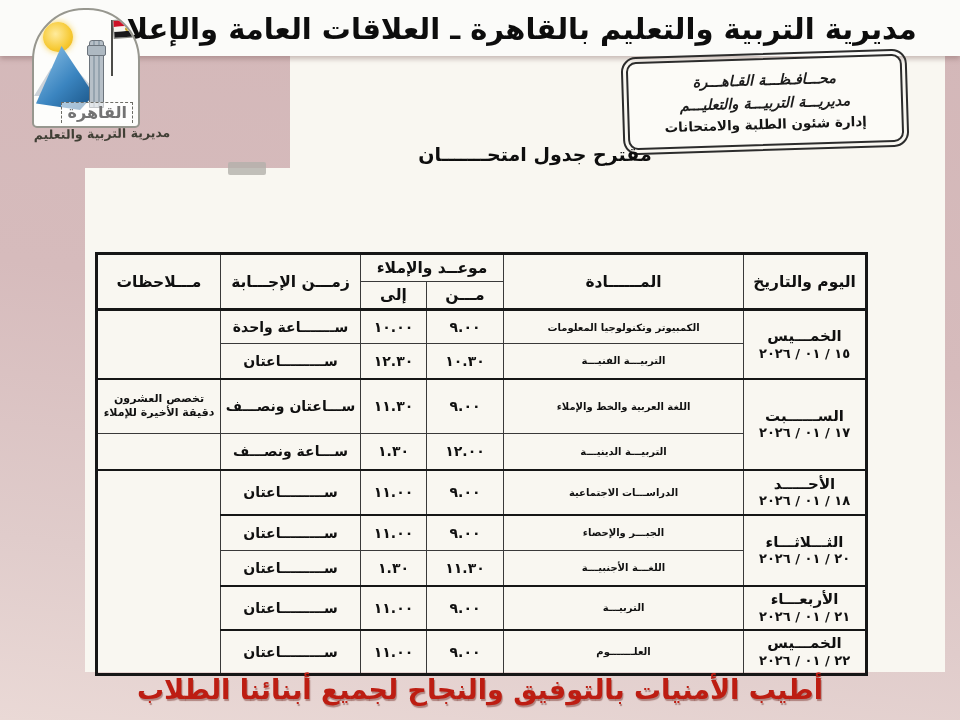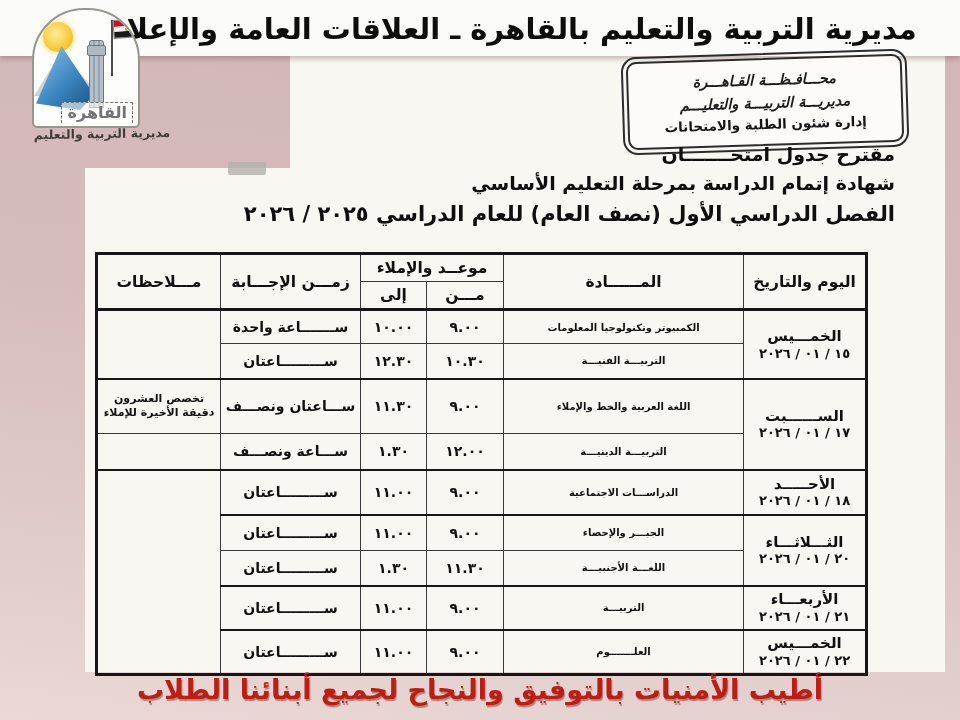--- a/index.html
+++ b/index.html
@@ -82,21 +82,21 @@
     position:absolute;left:627px;top:58px;width:276px;height:88px;
     background:#fcfbf7;border:2px solid #2c2c2c;border-radius:10px;
     outline:2px solid #2c2c2c;outline-offset:3px;
     transform:rotate(-1.8deg);
     display:flex;flex-direction:column;justify-content:center;
     text-align:center;padding:2px 8px;box-sizing:border-box;
   }
   .stamp .s1,.stamp .s2{font-size:14.5px;font-weight:bold;font-style:italic;color:#1c1c1c;line-height:1.55;}
   .stamp .s3{font-size:13.5px;font-weight:bold;color:#151515;line-height:1.55;}
   
-  .title-block{position:absolute;left:175px;top:140px;width:720px;color:#0e0e0e;}
+  .title-block{position:absolute;left:175px;top:140px;width:720px;text-align:center;color:#0e0e0e;}
   .title-block .t1{font-size:19px;font-weight:bold;line-height:29px;}
   .title-block .t2{font-size:19px;font-weight:bold;line-height:29px;}
   .title-block .t3{font-size:21px;font-weight:bold;line-height:32px;}
   
   table.extab{
     position:absolute;left:95px;top:252px;width:770px;
     border-collapse:collapse;table-layout:fixed;direction:rtl;
     background:transparent;
   }
   .extab td{
@@ -153,22 +153,20 @@
 </div>
 
 <div class="stamp">
   <div class="s1">محـــافـظـــة القـاهـــرة</div>
   <div class="s2">مديريـــة التربيـــة والتعليـــم</div>
   <div class="s3">إدارة شئون الطلبة والامتحانات</div>
 </div>
 
 <div class="title-block">
   <div class="t1">مقترح جدول امتحـــــــان</div>
-  <div class="t2">شهادة إتمام الدراسة بمرحلة التعليم الأساسي</div>
-  <div class="t3">الفصل الدراسي الأول (نصف العام) للعام الدراسي ٢٠٢٥ / ٢٠٢٦</div>
 </div>
 
 <table class="extab">
   <colgroup>
     <col style="width:123px">
       <col style="width:240px">
       <col style="width:77px">
     <col style="width:66px">
       <col style="width:140px">
       <col style="width:124px">

